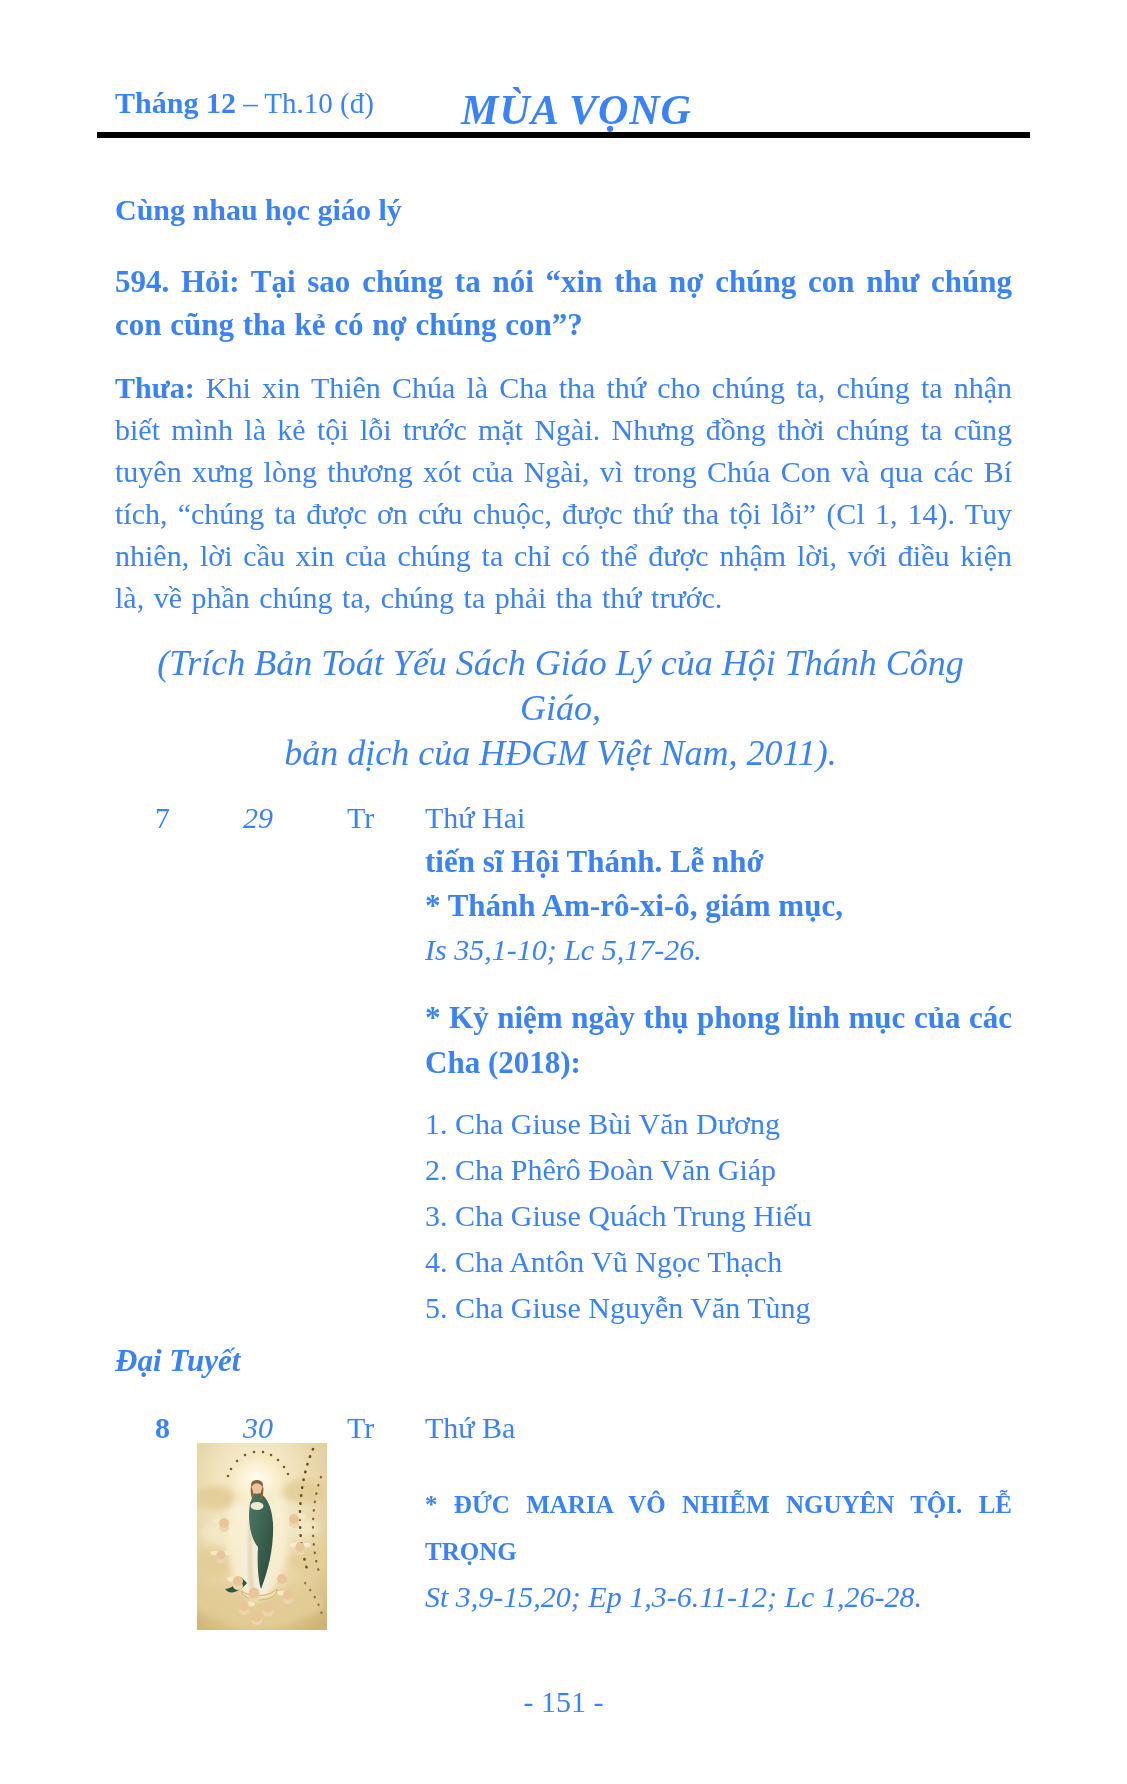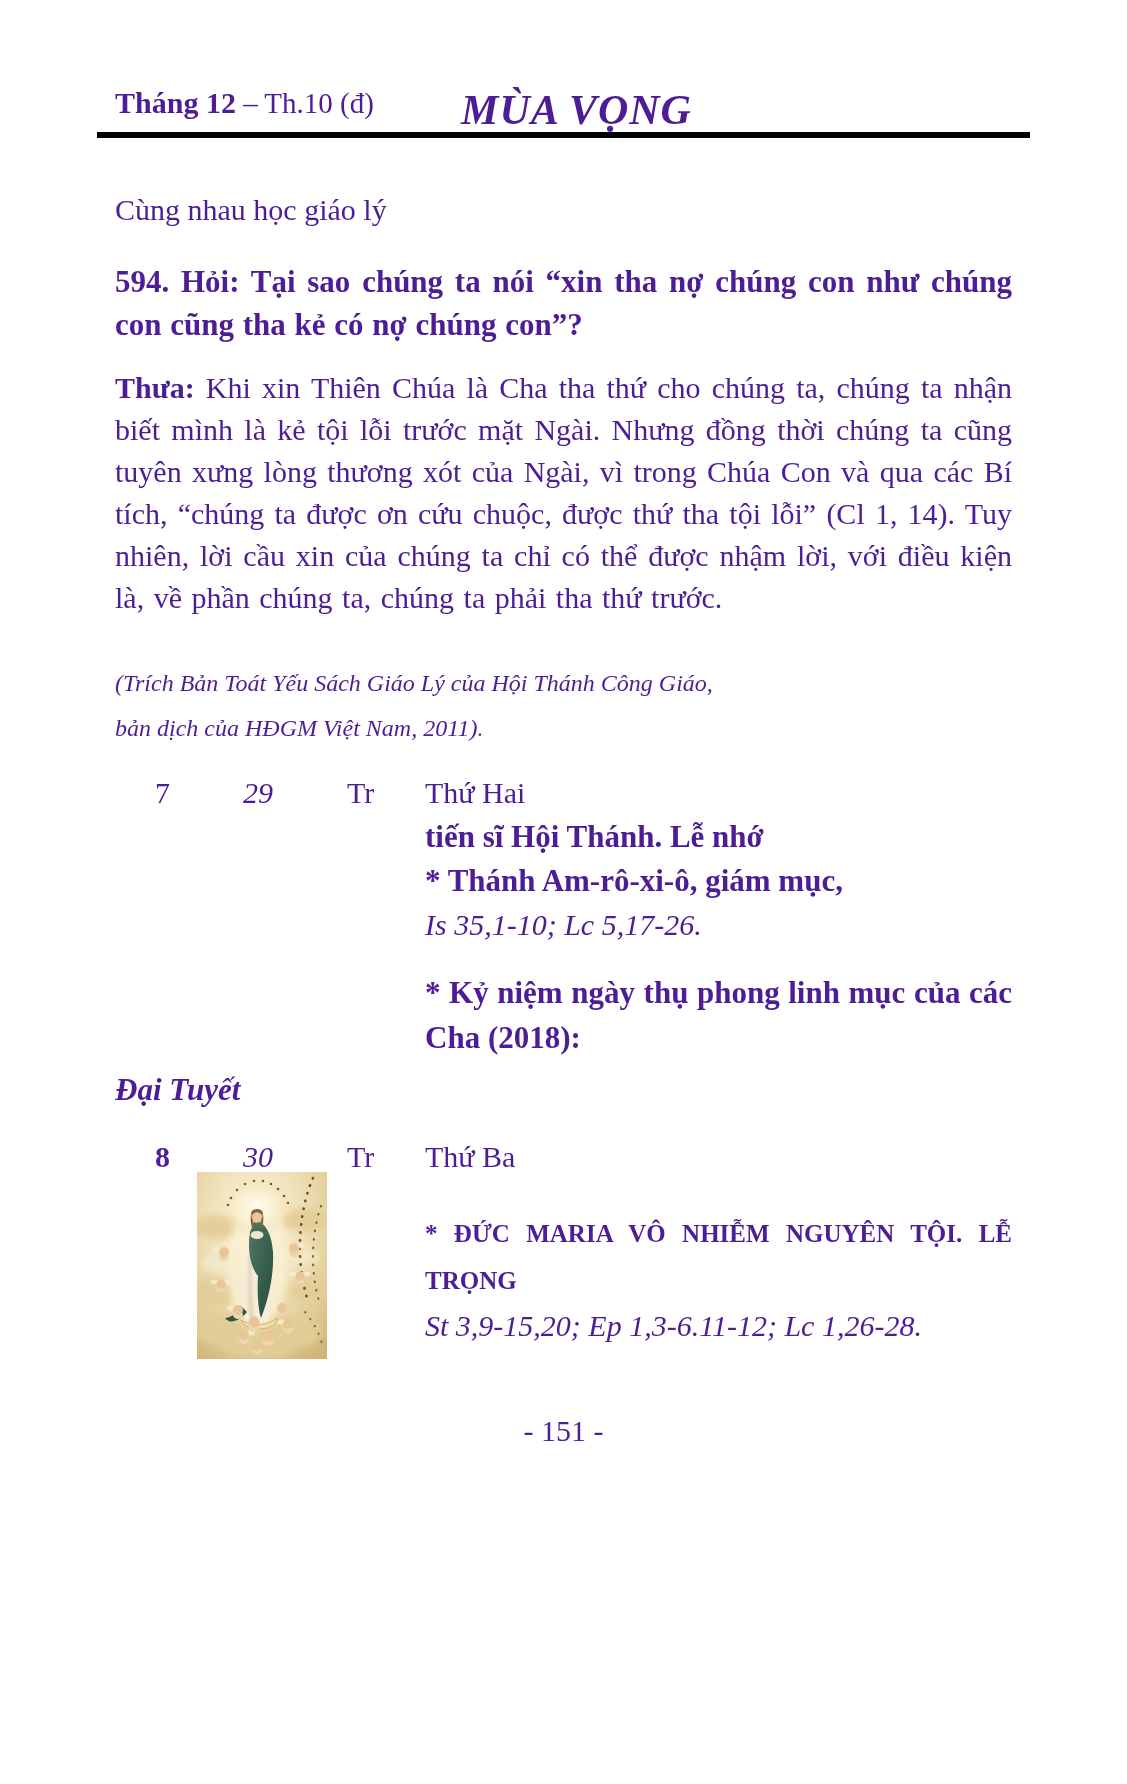--- a/index.html
+++ b/index.html
@@ -1,40 +1,40 @@
 <!DOCTYPE html>
 <html><head>
 <meta charset="utf-8">
 <style>
   html,body{margin:0;padding:0;background:#ffffff;}
   .page{
-    width:1127px;height:1784px;background:#ffffff;color:#4c1d95;
+    width:1127px;height:1784px;background:#ffffff;color:#3b82f6;
     font-family:"Liberation Serif","DejaVu Serif",serif;
     position:relative;overflow:hidden;margin:0 auto;
   }
   .content{padding:86px 115px 0 115px;}
 
   
   .hdr{position:relative;height:36px;white-space:nowrap;}
   .hdr-left{font-size:29px;}
   .hdr-left .b{font-weight:bold;font-size:30px;}
   .season{
     position:absolute;left:50%;top:0;transform:translateX(-50%);
     margin-left:13px;font-weight:bold;font-size:42px;letter-spacing:1px;font-style:italic;
   }
   .rule{height:6px;background:#000;width:933px;margin:10px 0 0 -18px;}
 
-  .section-heading{margin-top:54px;font-weight:normal;font-size:30px;line-height:36px;}
+  .section-heading{margin-top:54px;font-weight:bold;font-size:30px;line-height:36px;}
 
   .question{margin-top:32px;font-weight:bold;font-size:31px;line-height:43px;text-align:justify;word-spacing:1px;}
 
   .answer{margin-top:21px;font-size:30px;line-height:42px;text-align:justify;word-spacing:2px;}
   .answer .lbl{font-weight:bold;}
 
-  .citation{margin-top:42px;font-style:italic;font-size:24px;line-height:45px;text-align:left;padding-right:6px;}
+  .citation{margin-top:22px;font-style:italic;font-size:36px;line-height:45px;text-align:center;padding-right:6px;}
 
   
   .cal-row{display:grid;grid-template-columns:128px 104px 78px 1fr;font-size:30px;line-height:40px;}
   .cal-row .day{padding-left:40px;}
   .cal-row .lunar{font-style:italic;}
   .row7{margin-top:22px;}
   .row8{margin-top:29px;}
   .row8 .day{font-weight:bold;}
 
   .weekday{line-height:40px;}
@@ -83,20 +83,27 @@
       <div class="lunar">29</div>
       <div class="vest">Tr</div>
       <div class="desc">
         <div class="weekday">Thứ Hai</div>
         <div class="feast-bold">
           <div>tiến sĩ Hội Thánh. Lễ nhớ</div>
           <div>* Thánh Am-rô-xi-ô, giám mục,</div>
         </div>
         <div class="readings">Is 35,1-10; Lc 5,17-26.</div>
         <div class="ordination">* Kỷ niệm ngày thụ phong linh mục của các Cha (2018):</div>
+        <div class="priests">
+          <div>1. Cha Giuse Bùi Văn Dương</div>
+          <div>2. Cha Phêrô Đoàn Văn Giáp</div>
+          <div>3. Cha Giuse Quách Trung Hiếu</div>
+          <div>4. Cha Antôn Vũ Ngọc Thạch</div>
+          <div>5. Cha Giuse Nguyễn Văn Tùng</div>
+        </div>
       </div>
     </div>
 
     <div class="solar-term">Đại Tuyết</div>
 
     <div class="cal-row row8">
       <div class="day">8</div>
       <div class="lunar">30</div>
       <div class="vest">Tr</div>
       <div class="desc">

